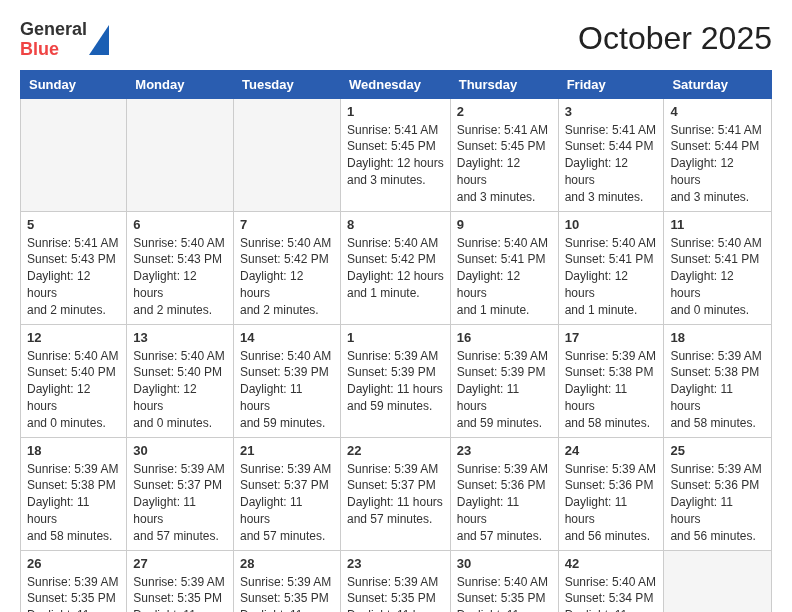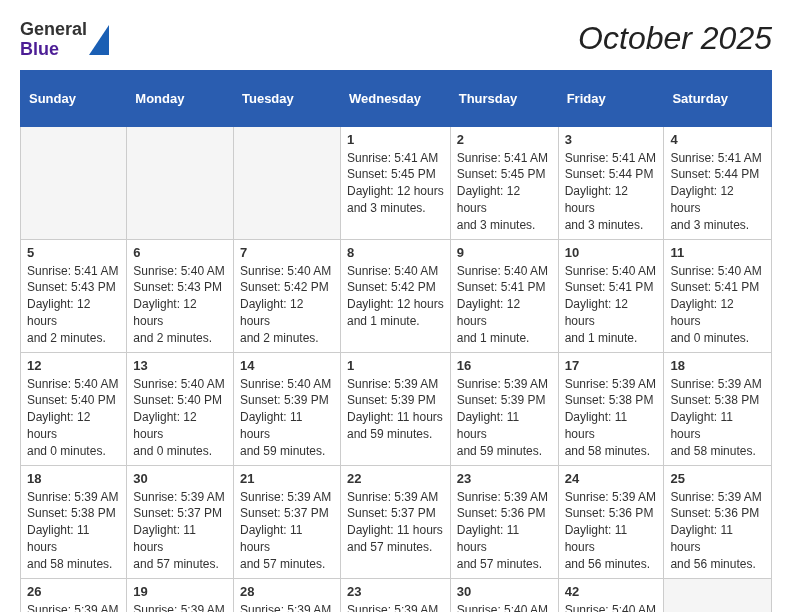--- a/index.html
+++ b/index.html
@@ -21,49 +21,48 @@
       align-items: center;
     }
     .logo-text {
       display: flex;
       flex-direction: column;
       font-size: 18px;
       font-weight: bold;
       line-height: 1.1;
     }
     .logo-general { color: #333; }
-    .logo-blue { color: #4c1d95; }
+    .logo-blue { color: #ef4444; }
     .logo-icon {
       width: 20px;
       height: 30px;
       margin-left: 2px;
     }
     .title-block {
       text-align: right;
-      font-style: italic;
     }
     .month-title {
       font-size: 32px;
       font-weight: normal;
       color: #222;
     }
     .subtitle {
       font-size: 15px;
       color: #444;
     }
     .calendar {
       width: 100%;
       border-collapse: collapse;
       border: 1px solid #bbb;
     }
     .calendar th {
       background: #2a5db0;
       color: #fff;
       text-align: left;
-      padding: 20px 8px;
+      padding: 6px 8px;
       font-size: 13px;
       font-weight: bold;
       border: 1px solid #2a5db0;
     }
     .calendar td {
       vertical-align: top;
       border: 1px solid #ccc;
       padding: 5px 6px;
       width: 113px;
       min-height: 90px;
@@ -230,21 +229,21 @@
           <span class="day-num">25</span>
           <div class="cell-text">Sunrise: 5:39 AM<br>Sunset: 5:36 PM<br>Daylight: 11 hours<br>and 56 minutes.</div>
         </td>
       </tr>
       <tr class="week-row">
         <td>
           <span class="day-num">26</span>
           <div class="cell-text">Sunrise: 5:39 AM<br>Sunset: 5:35 PM<br>Daylight: 11 hours<br>and 56 minutes.</div>
         </td>
         <td>
-          <span class="day-num">19</span>
+          <span class="day-num">27</span>
           <div class="cell-text">Sunrise: 5:39 AM<br>Sunset: 5:35 PM<br>Daylight: 11 hours<br>and 55 minutes.</div>
         </td>
         <td>
           <span class="day-num">28</span>
           <div class="cell-text">Sunrise: 5:39 AM<br>Sunset: 5:35 PM<br>Daylight: 11 hours<br>and 55 minutes.</div>
         </td>
         <td>
           <span class="day-num">23</span>
           <div class="cell-text">Sunrise: 5:39 AM<br>Sunset: 5:35 PM<br>Daylight: 11 hours<br>and 55 minutes.</div>
         </td>

